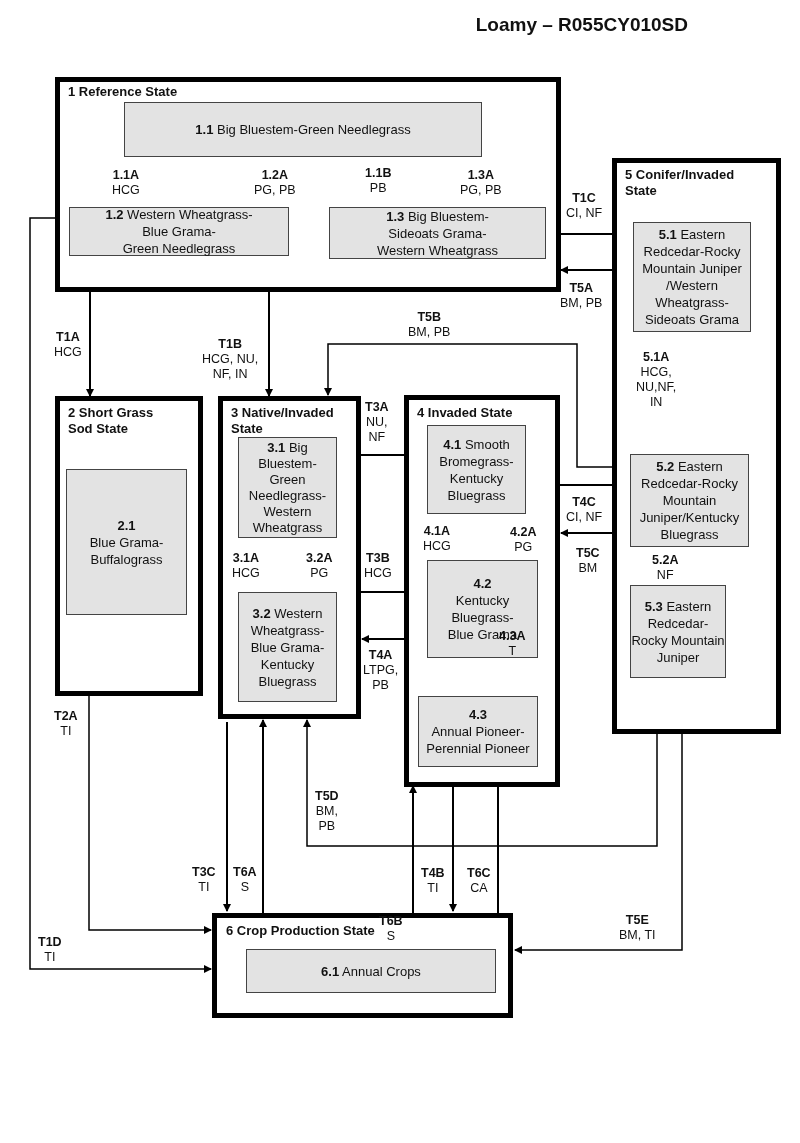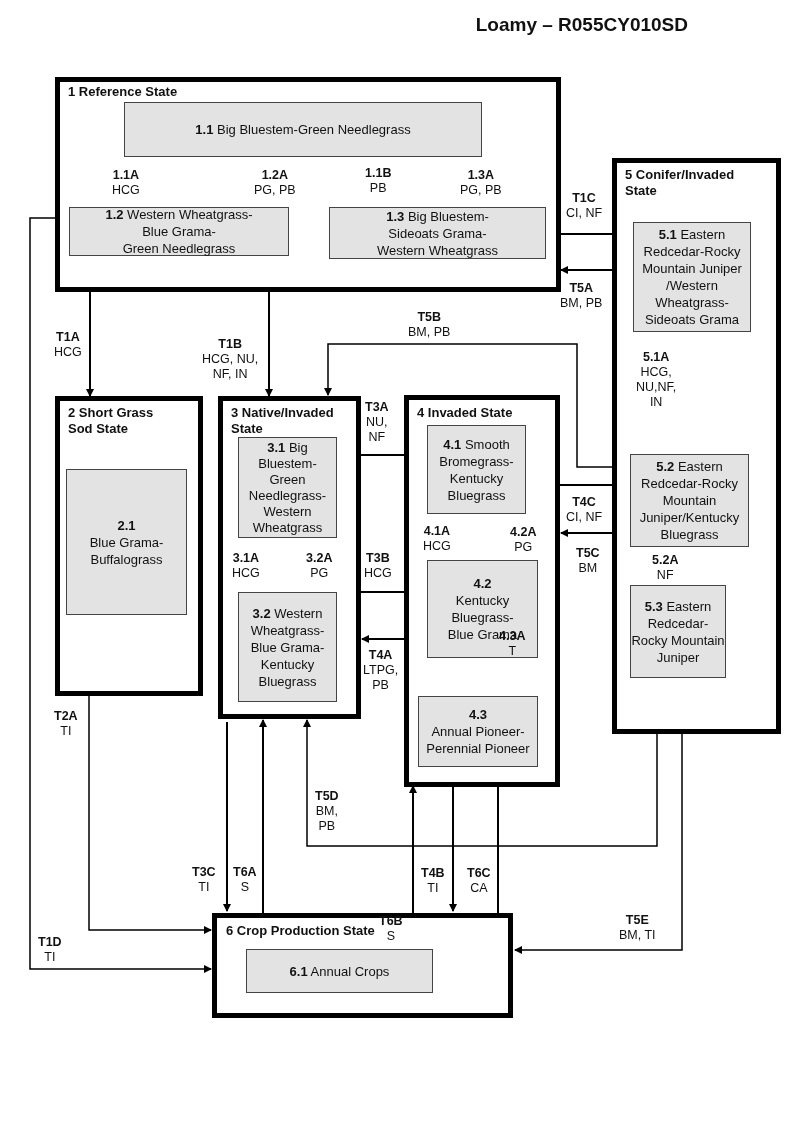--- a/index.html
+++ b/index.html
@@ -161,21 +161,21 @@
 </div>
 <div class="phase" style="left:630px;top:585px;width:96px;height:93px;">
   <div><span class="num">5.3</span> <span>Eastern
 Redcedar-
 Rocky Mountain
 Juniper</span></div>
 </div>
 
 <div class="state" style="left:212px;top:913px;width:301px;height:105px;"></div>
 <div class="state-label" style="left:226px;top:923px;">6 Crop Production State</div>
-<div class="phase" style="left:246px;top:949px;width:187px;height:44px;">
+<div class="phase" style="left:246px;top:949px;width:250px;height:44px;">
   <div><span class="num">6.1</span> <span>Annual Crops</span></div>
 </div>
 
 <div class="tl" style="left:112px;top:168px;"><span class="code">1.1A</span><span>HCG</span></div>
 <div class="tl" style="left:254px;top:168px;"><span class="code">1.2A</span><span>PG, PB</span></div>
 <div class="tl" style="left:365px;top:166px;"><span class="code">1.1B</span><span>PB</span></div>
 <div class="tl" style="left:460px;top:168px;"><span class="code">1.3A</span><span>PG, PB</span></div>
 
 <div class="tl" style="left:54px;top:330px;"><span class="code">T1A</span><span>HCG</span></div>
 <div class="tl" style="left:202px;top:337px;"><span class="code">T1B</span><span>HCG, NU,

